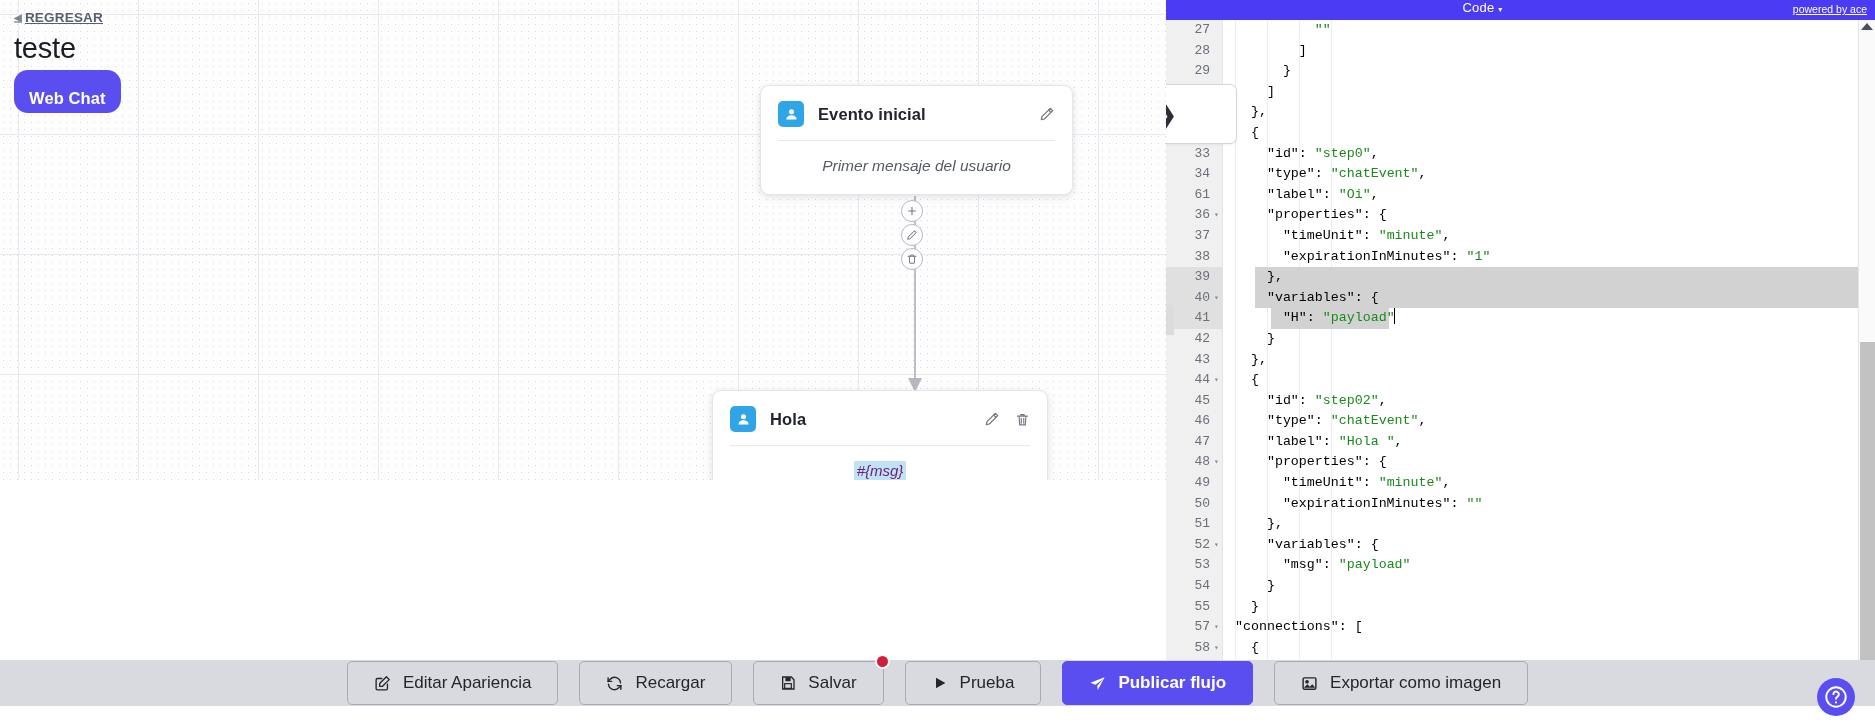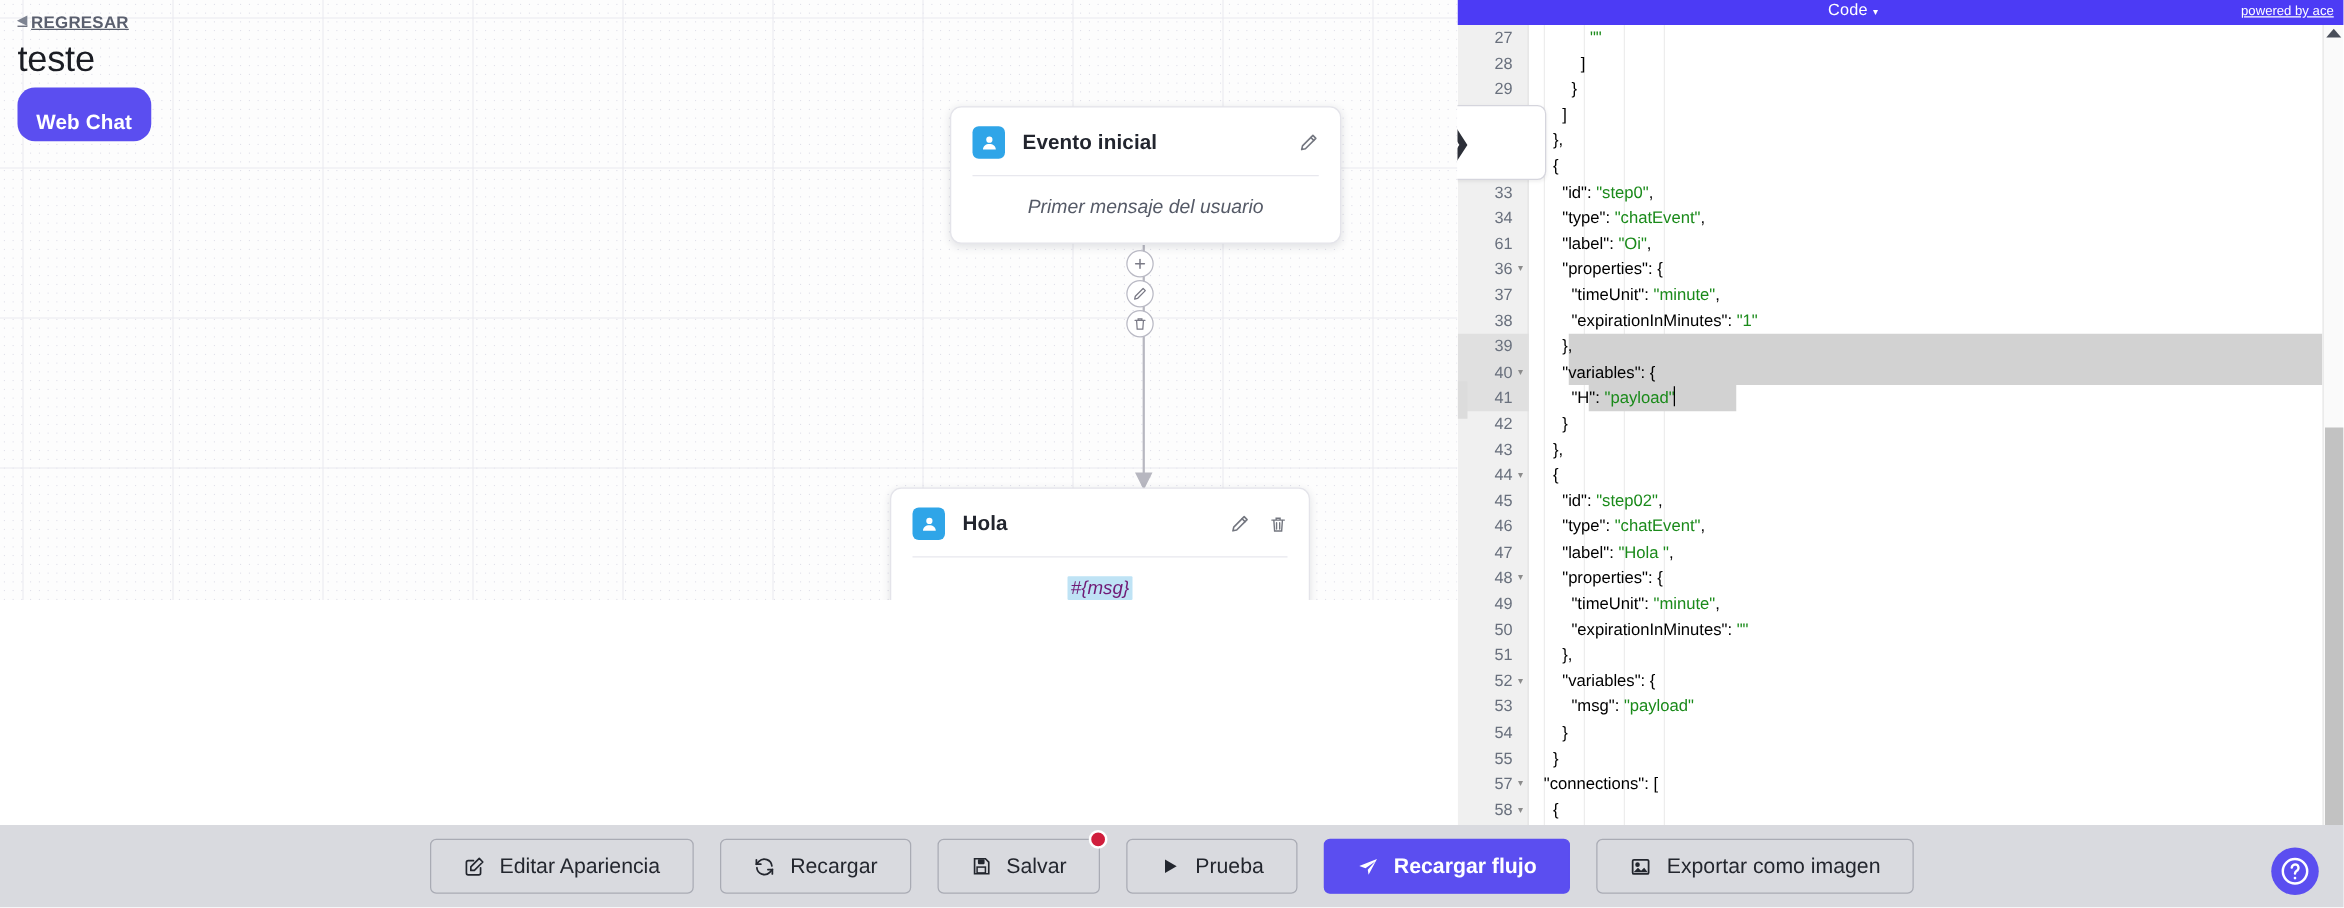--- a/index.html
+++ b/index.html
@@ -105,21 +105,21 @@
     cursor: pointer; position: relative; left: -38px;
   }
   .caret-dn { font-size: 8px; margin-left: 4px; }
   .powered {
     position: absolute; right: 8px; top: 3px;
     color: #fff; font-size: 10.5px; text-decoration: underline; cursor: pointer; margin-left: 23px;
   }
   .ace-wrap { position: relative; height: 640px; overflow: hidden; }
   .code-area {
     position: absolute; left: 0; top: 0; right: 17px; bottom: 0;
-    font-family: Liberation Sans, sans-serif;
+    font-family: Liberation Mono, monospace;
     font-size: 13.3px; line-height: 20.6px; overflow: hidden;
     background: #fff;
   }
   .gutter-bg {
     position: absolute; left: 0; top: 0; width: 57px; bottom: 0;
     background: #f0f0f0; border-right: 1px solid #e4e4e4;
   }
   .indent-guides { position: absolute; left: 57px; top: 0; bottom: 0; right: 0; }
   .iguide { position: absolute; top: 0; bottom: 0; width: 1px; background: #ededed; }
   .code-line { position: relative; height: 20.6px; white-space: pre; }
@@ -164,21 +164,21 @@
     position: absolute; left: 1px; width: 15px;
     top: 322px; height: 318px; background: #c2c2c2; cursor: pointer;
   }
   .vscroll-mini {
     position: absolute; left: 0; width: 8px; top: 285px; height: 30px; background: #dcdcdc;
   }
 
   
   #toolbar {
     position: absolute; left: 0; top: 660px;
-    width: 1875px; height: 66px; background: #d9dadf;
+    width: 1875px; height: 46px; background: #d9dadf;
     display: flex; align-items: center; justify-content: center; gap: 21px;
   }
   .tb-btn {
     position: relative; display: inline-flex; align-items: center; gap: 12px;
     background: transparent; border: 1px solid #a9abb4; border-radius: 5px;
     padding: 11px 26px; font-size: 17px; color: #23262e;
     cursor: pointer; white-space: nowrap;
   }
   .tb-btn.primary {
     background: #5b4ef0; border-color: #5b4ef0; color: #fff; font-weight: 700;
@@ -413,21 +413,21 @@
           </svg>
         </span>
         <span>Prueba</span>
       </button>
       <button class="tb-btn primary">
         <span class="tb-ico">
           <svg width="17" height="17" viewBox="0 0 24 24" fill="currentColor">
             <path d="M22 3L2 11l7 2.6L20 6l-8.4 9.2.9 5.8z"></path>
           </svg>
         </span>
-        <span>Recargar flujo</span>
+        <span>Publicar flujo</span>
       </button>
       <button class="tb-btn">
         <span class="tb-ico">
           <svg width="17" height="17" viewBox="0 0 24 24" fill="none" stroke="currentColor" stroke-width="2">
             <rect x="3" y="4" width="18" height="16" rx="1.5"></rect>
             <circle cx="8.5" cy="9.5" r="1.6" fill="currentColor"></circle>
             <path d="M4 18l5-5 3.5 3.5L16 13l4 5" fill="currentColor" stroke="none"></path>
           </svg>
         </span>
         <span>Exportar como imagen</span>

